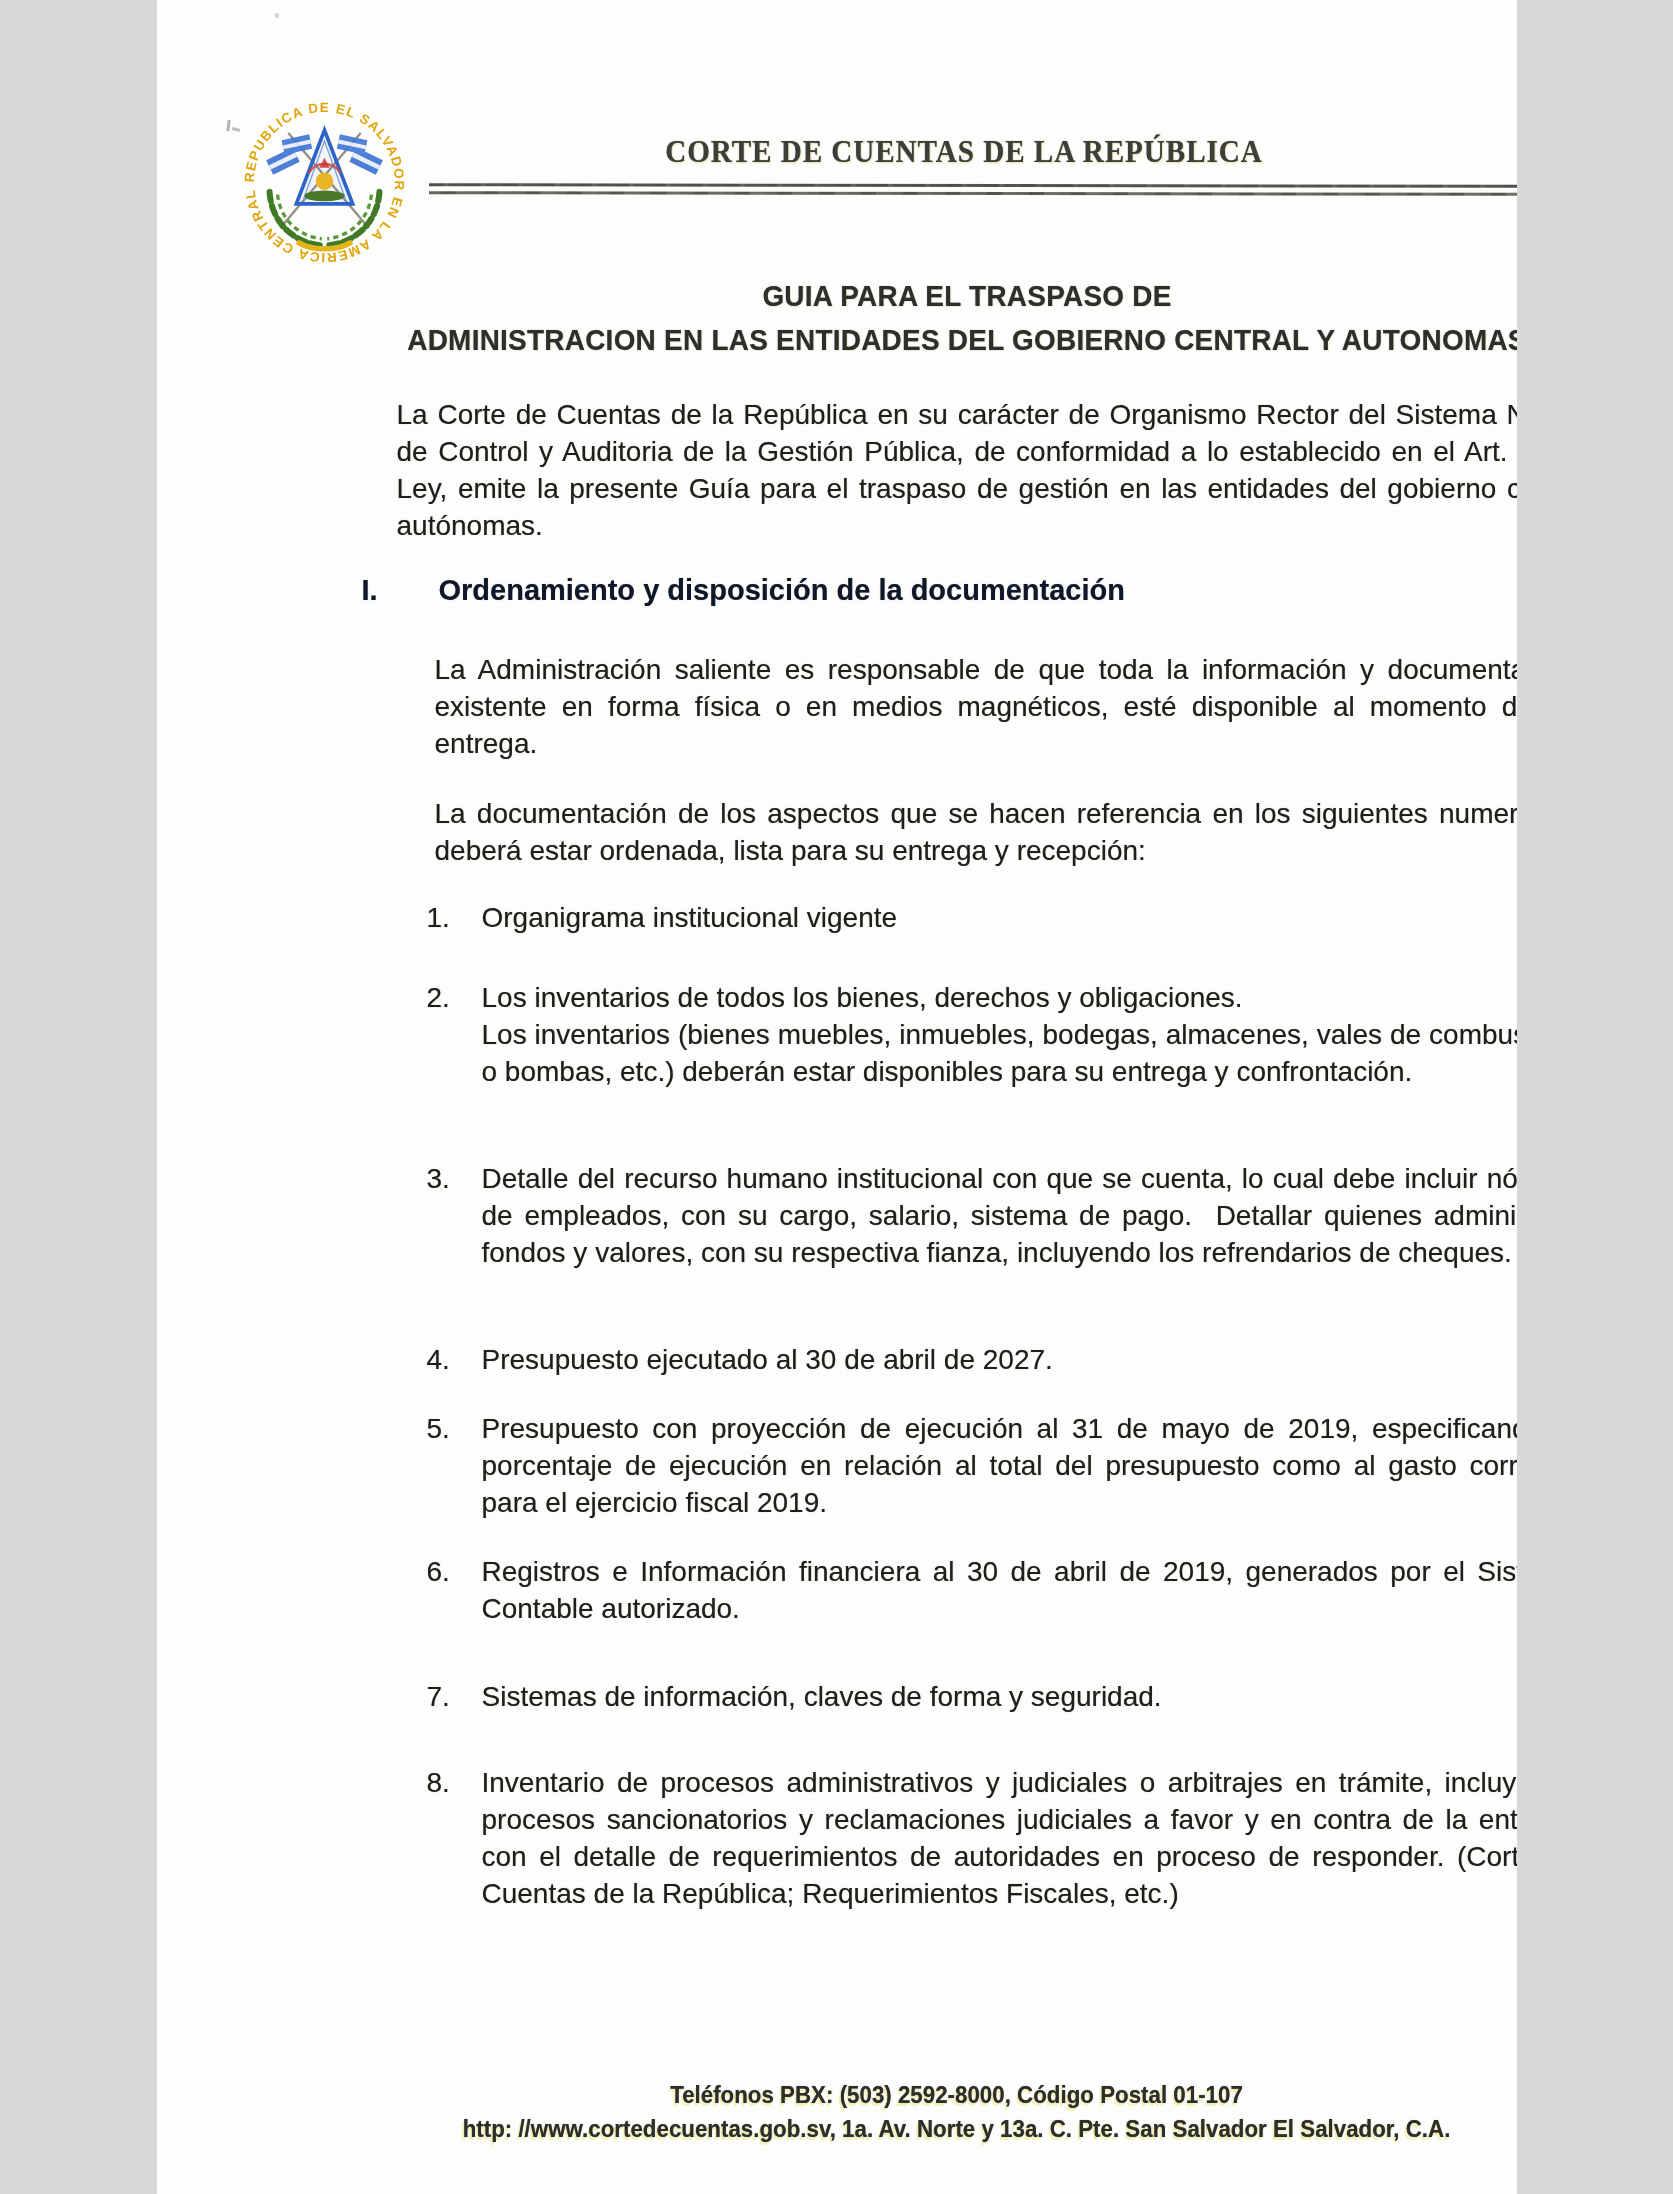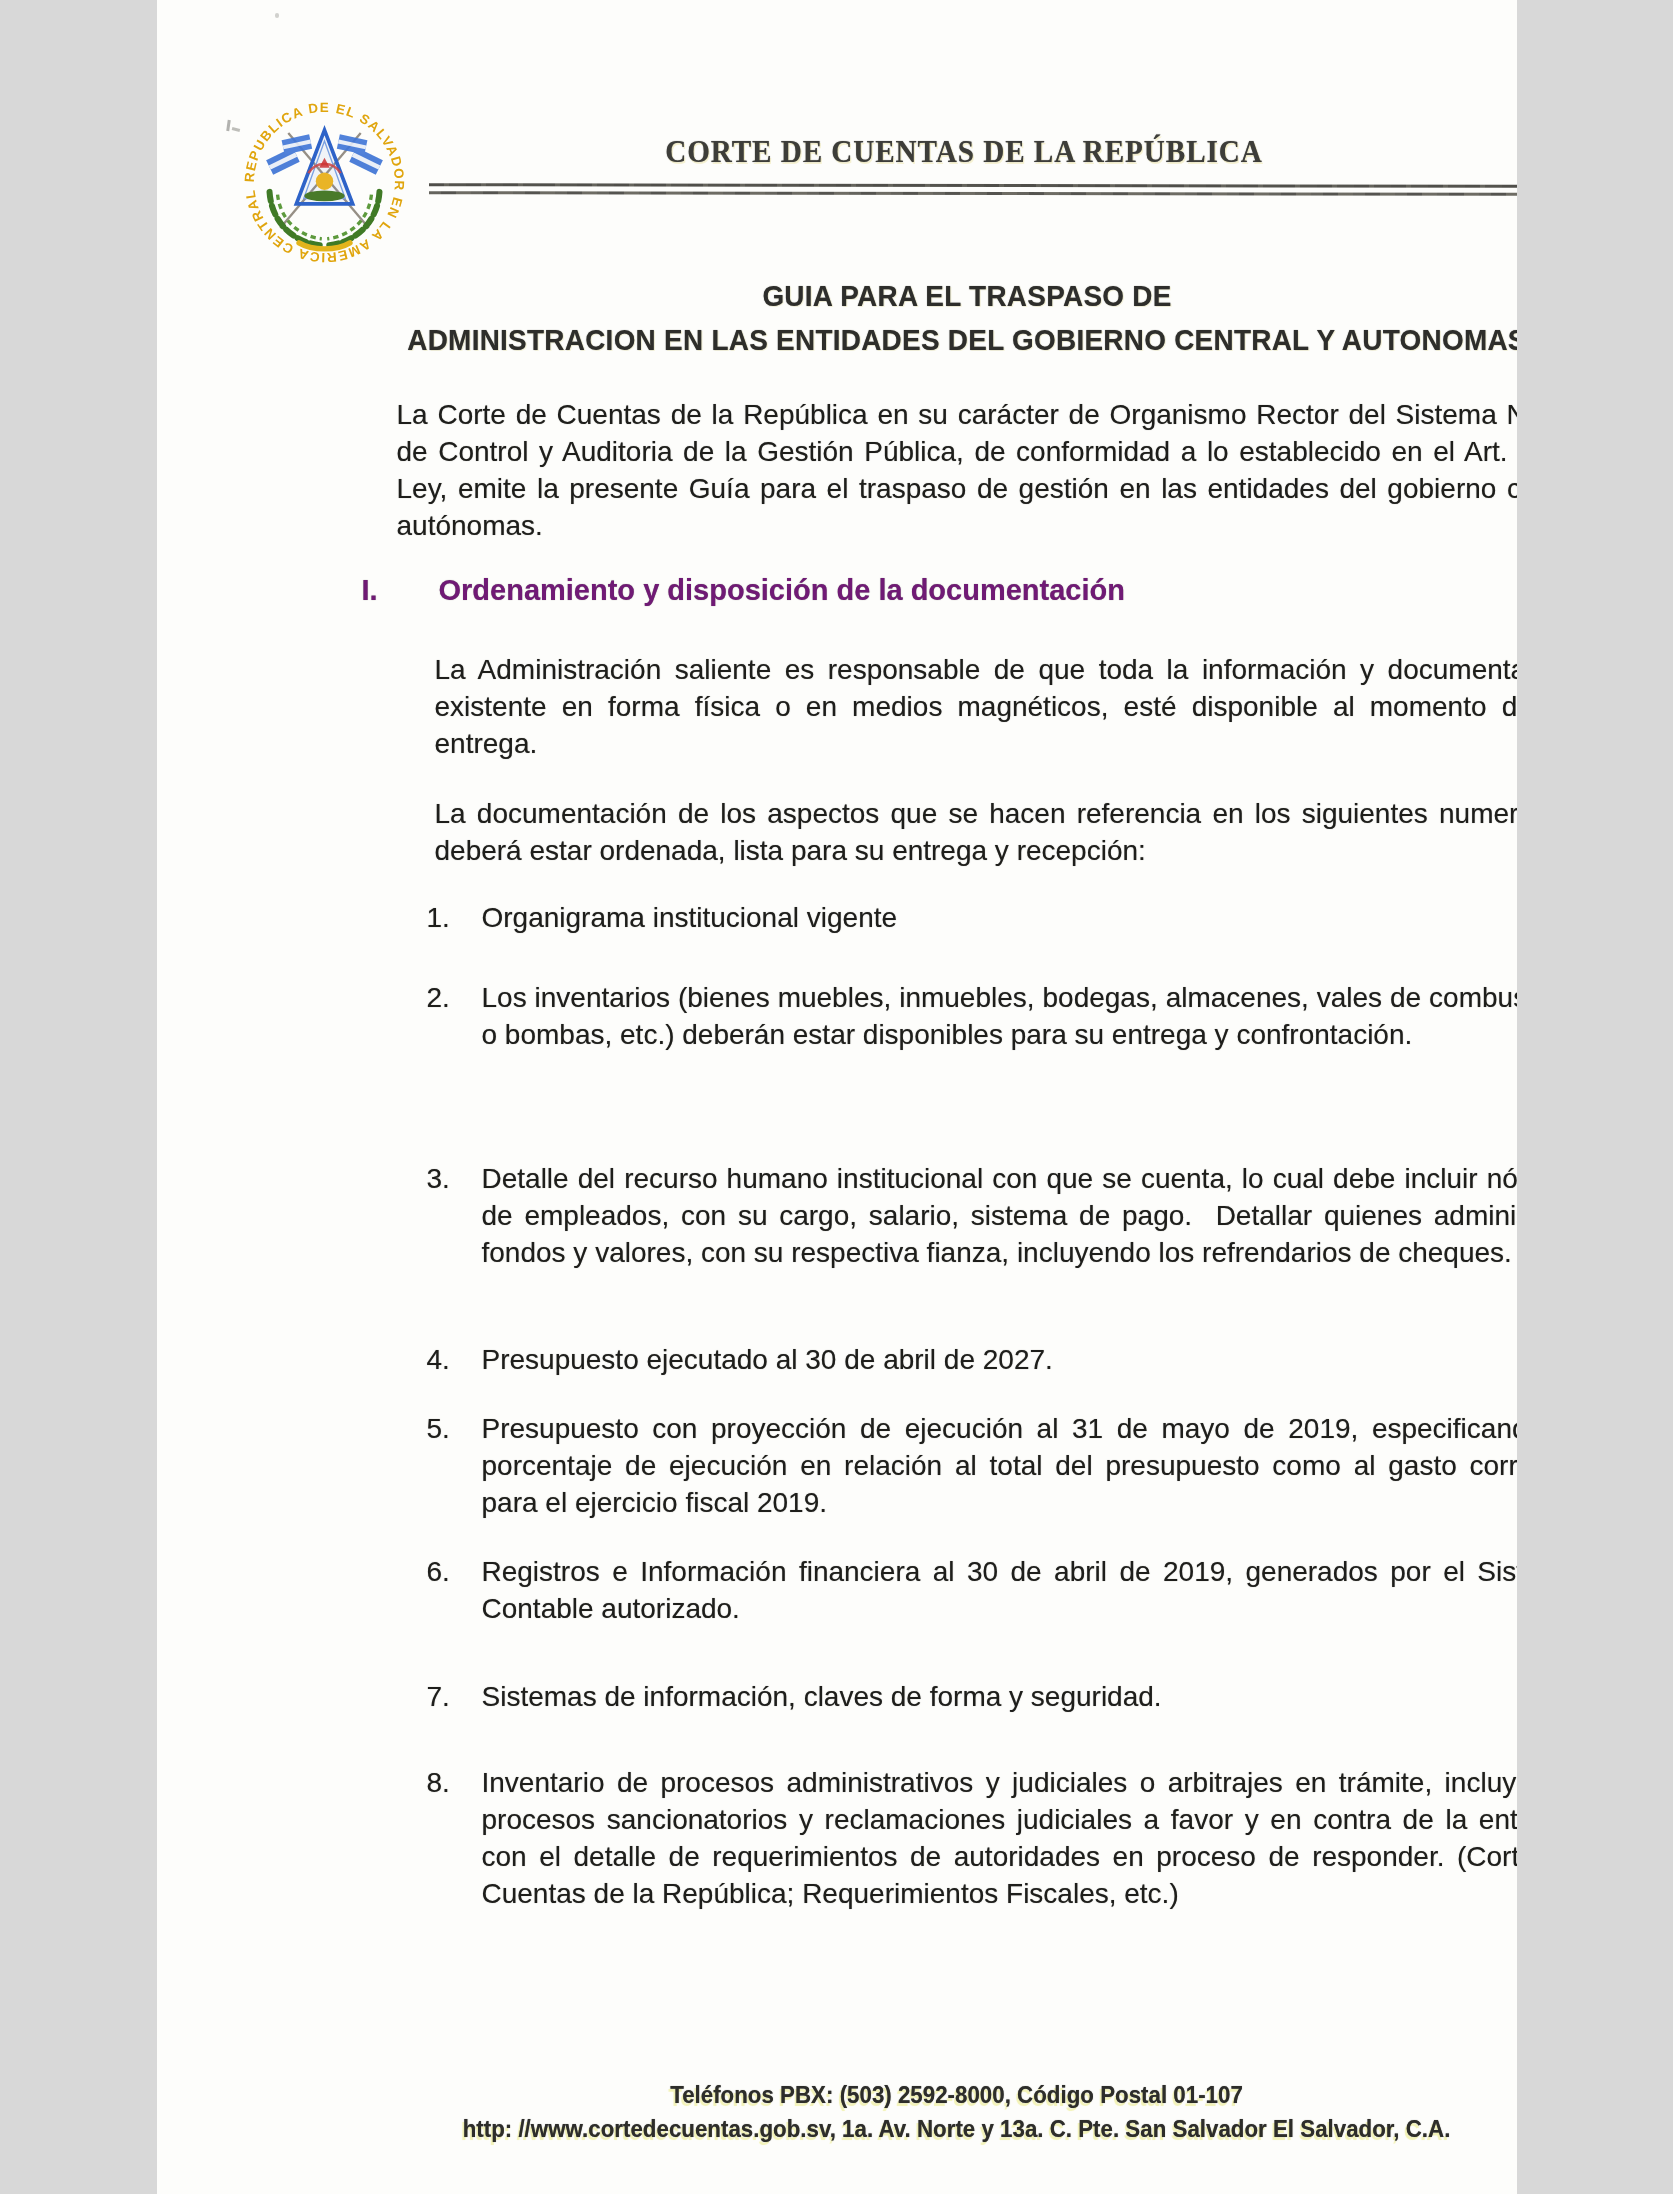--- a/index.html
+++ b/index.html
@@ -34,21 +34,21 @@
     color:#2e2e2b; transform:scaleX(.93);
     text-shadow: 0 0 1.1px rgba(48,48,42,.6), 1.3px 1.3px 0 rgba(225,215,80,.15);
   }
   
   .bodytxt {
     font-size:28px; line-height:37px; text-align:justify; color:#1e1e1b;
     text-shadow:0 0 0.9px rgba(45,45,40,.55);
   }
   .intro  { left:200px; top:396px;  width:1219px;margin-left:40px; }
   .sect-head {
-    left:205px; top:574px; font-weight:bold; font-size:29px; color:#701a75;
+    left:205px; top:574px; font-weight:bold; font-size:29px; color:#0f172a;
     text-shadow:0 0 0.9px rgba(45,45,40,.6);
   }
   .sect-head .rn { display:inline-block; width:77px; }
   .p1 { left:278px; top:651px;  width:1143px; }
   .p2 { left:278px; top:795px; width:1143px; }
   .item { left:270px; width:1152px; }
   .item .num { position:absolute; left:0; top:0; text-align:left; }
   .item .it-text { margin-left:55px; }
   
   .footer {
@@ -217,20 +217,21 @@
 
   <div class="abs bodytxt item" style="top:899px;">
     <span class="num">1.</span>
     <div class="it-text">
         <div>Organigrama institucional vigente</div>
       </div>
   </div>
   <div class="abs bodytxt item" style="top:979px;">
     <span class="num">2.</span>
     <div class="it-text">
+      <div>Los inventarios de todos los bienes, derechos y obligaciones.</div>
       <div>Los inventarios (bienes muebles, inmuebles, bodegas, almacenes, vales de combustible o bombas, etc.) deberán estar disponibles para su entrega y confrontación.</div>
     </div>
   </div>
   <div class="abs bodytxt item" style="top:1160px;">
     <span class="num">3.</span>
     <div class="it-text">
         <div>Detalle del recurso humano institucional con que se cuenta, lo cual debe incluir nómina de empleados, con su cargo, salario, sistema de pago.&nbsp; Detallar quienes administren fondos y valores, con su respectiva fianza, incluyendo los refrendarios de cheques.</div>
       </div>
   </div>
   <div class="abs bodytxt item" style="top:1341px;">

